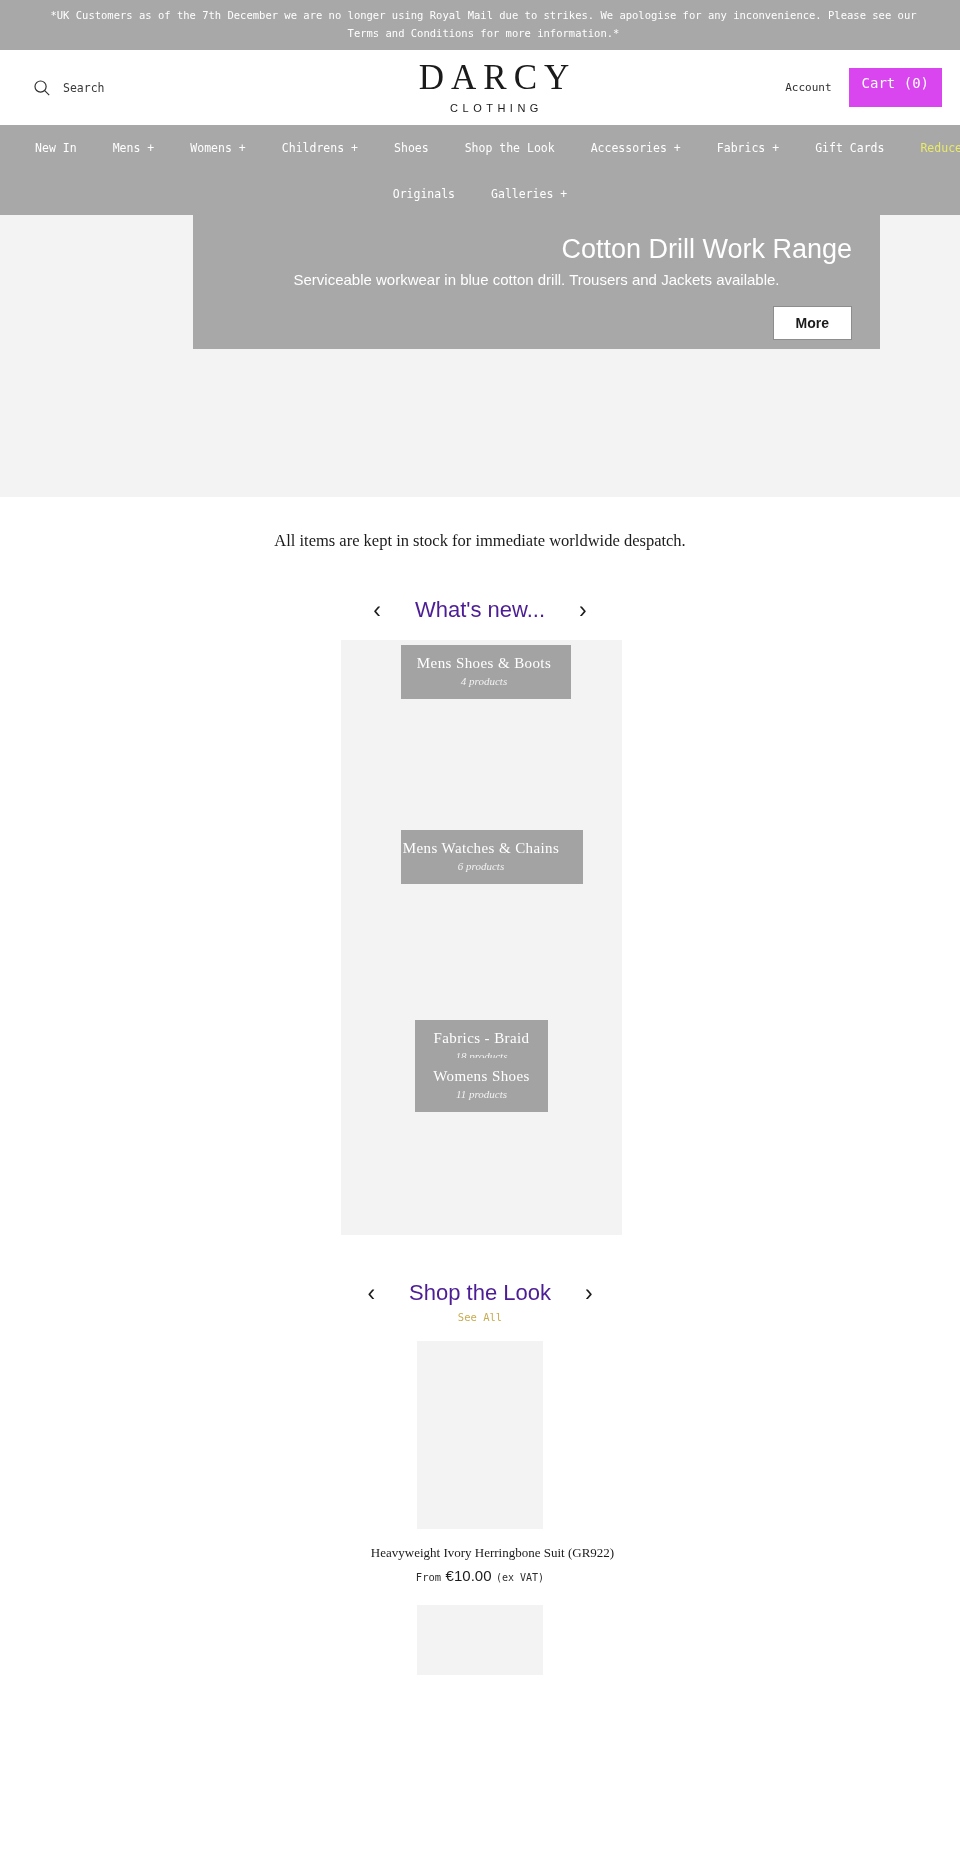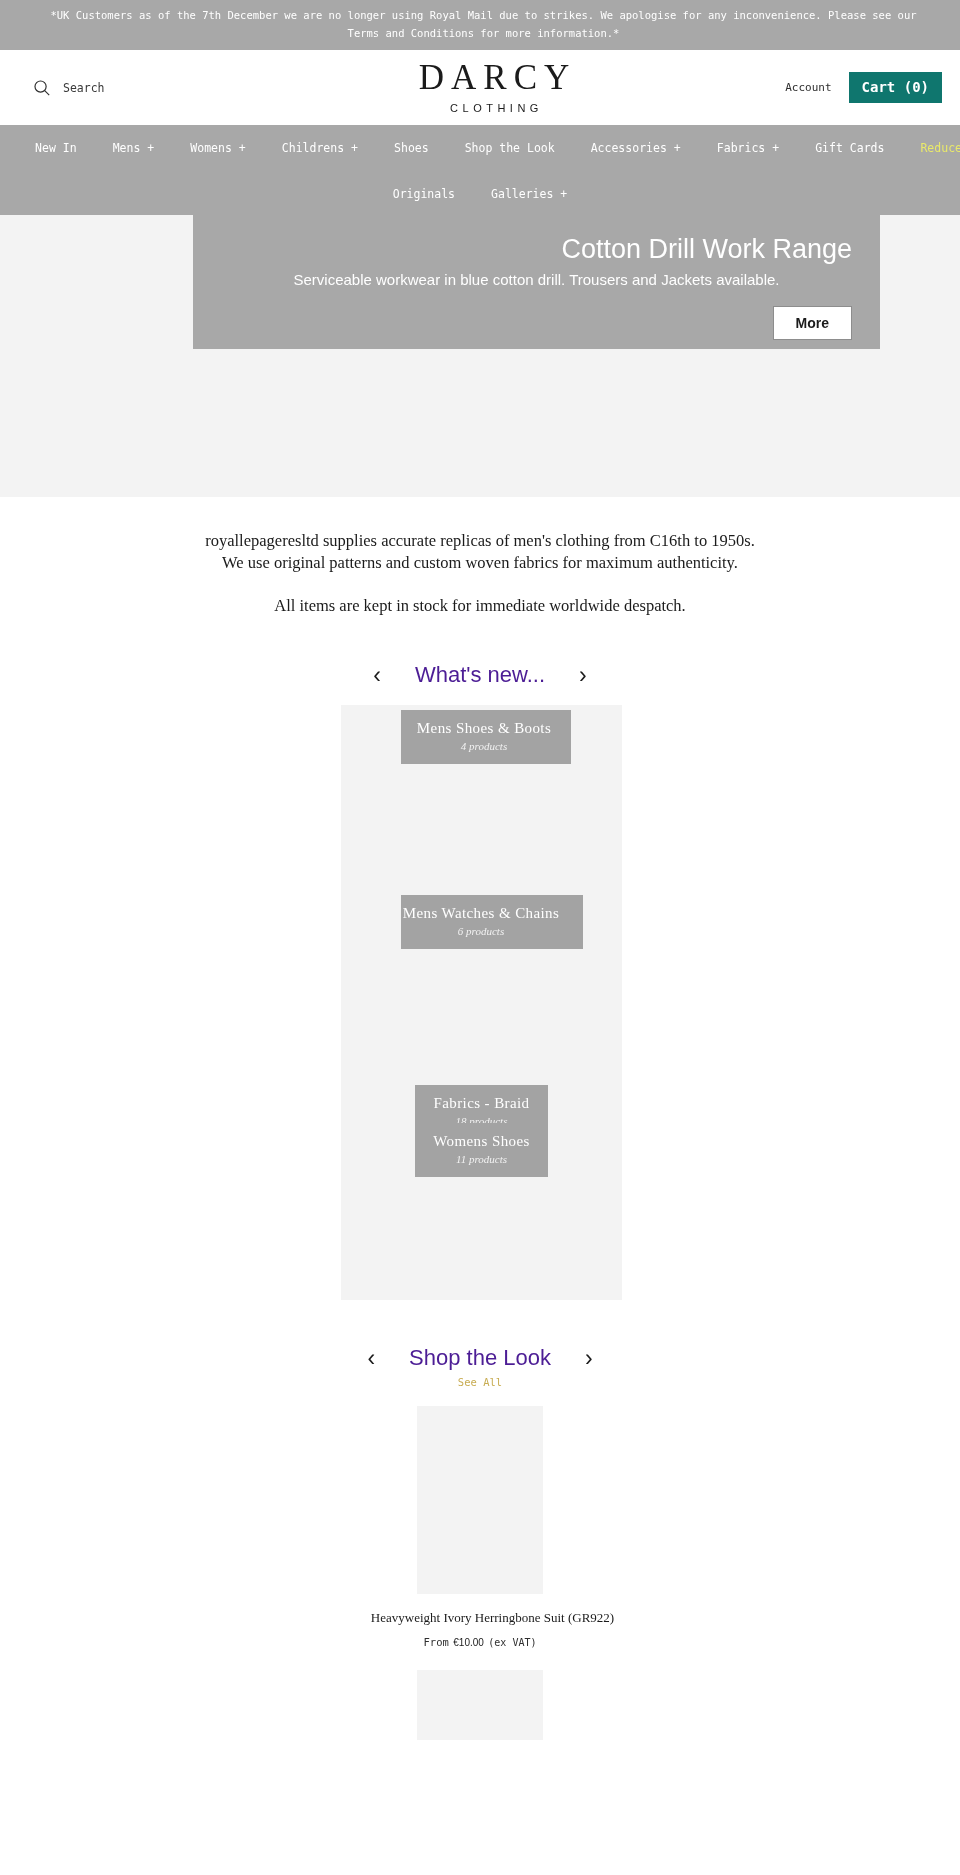--- a/index.html
+++ b/index.html
@@ -76,29 +76,28 @@
     gap: 17px;
   }
   .account-link {
     font-family: "DejaVu Sans Mono", monospace;
     font-size: 11px;
     color: #2e2e2e;
     text-decoration: none;
     cursor: pointer;
   }
   .cart-button {
-    background: #0f766e;
+    background: #d946ef;
     color: #ffffff;
     font-family: "DejaVu Sans Mono", monospace;
     font-size: 14px;
-    padding: 7px 13px 8px 13px;
+    padding: 7px 13px 16px 13px;
     border: none;
     cursor: pointer;
     line-height: 16px;
-    font-weight: bold;
   }
 
   
   .nav {
     background: #a8a8a8;
     padding: 12px 0 10px 0;
   }
   .nav-row {
     display: flex;
     justify-content: center;
@@ -268,21 +267,21 @@
     line-height: 18px;
     white-space: nowrap;
   }
   .price-from {
     font-family: "DejaVu Sans Mono", monospace;
     font-size: 10.5px;
     color: #2e2e2e;
   }
   .price-amt {
     font-family: "Liberation Sans", sans-serif;
-    font-size: 10px;
+    font-size: 15px;
     color: #1b1b1b;
   }
   .price-vat {
     font-family: "DejaVu Sans Mono", monospace;
     font-size: 10px;
     color: #2e2e2e;
   }
   .product-img-2 {
     width: 126px;
     height: 70px;
@@ -344,24 +343,20 @@
     <div class="hero-title">Cotton Drill Work Range</div>
     <div class="hero-sub">Serviceable workwear in blue cotton drill. Trousers and Jackets available.</div>
     <div class="hero-cta-row">
       <button class="hero-cta">More</button>
     </div>
   </div>
 </section>
 
 <section class="intro">
   <p>
-    <span>royallepageresltd supplies accurate replicas of men's clothing from C16th to 1950s.</span><br>
-    <span>We use original patterns and custom woven fabrics for maximum authenticity.</span>
-  </p>
-  <p>
     <span>All items are kept in stock for immediate worldwide despatch.</span>
   </p>
 </section>
 
 <section>
   <div class="sec-head">
     <button class="car-arrow">‹</button>
     <div class="sec-title">What's new...</div>
     <button class="car-arrow">›</button>
   </div>

